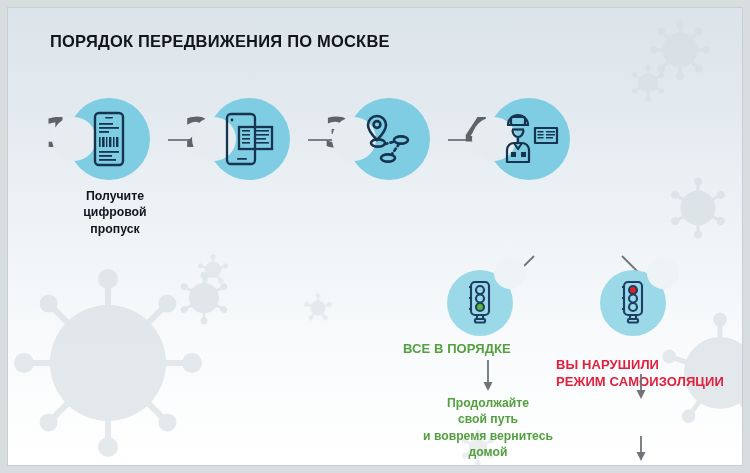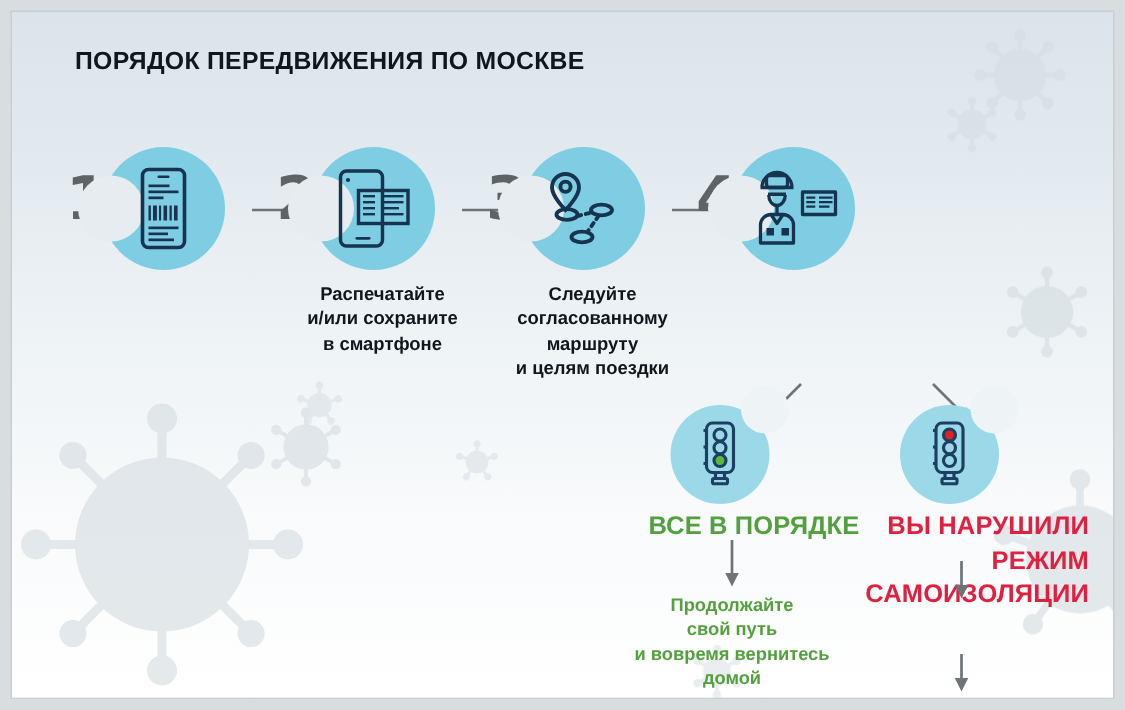--- a/index.html
+++ b/index.html
@@ -79,32 +79,32 @@
     position:absolute; right:-13px; top:-13px;
     width:32px; height:32px; border-radius:50%;
     background:#eef3f6;
   }
   .tl-icon {
     position:absolute; left:0; top:0; width:66px; height:66px;
     display:flex; align-items:center; justify-content:center;
   }
   .outcome-head {
     position:absolute; top:70px; left:0; width:170px;
-    text-align:right; font-weight:bold;
-    font-size:17px; line-height:1.33;
+    text-align:left; font-weight:bold;
+    font-size:13px; line-height:1.33;
     text-transform:uppercase; letter-spacing:0.1px;
   }
   .outcome-body {
     position:absolute; left:0; width:170px;
     text-align:center; font-weight:bold;
     font-size:12.2px; line-height:1.35;
   }
   .v-arrow { position:absolute; width:12px; }
   .green { color:#54a03f; }
-  .red { color:#e0203f; }
+  .red { color:#e0203f;margin-top:16px; }
 </style>
 </head>
 <body>
 
 <div id="frame">
 
   <svg id="virus-layer" viewBox="0 0 734 457">
     <g fill="#d3dbe0" opacity="0.62">
       <g transform="translate(100,355)">
         <circle cx="0" cy="0" r="58"></circle>
@@ -376,20 +376,21 @@
               <rect x="26" y="26" width="1.5" height="10"></rect>
               <rect x="29" y="26" width="2.4" height="10"></rect>
               <rect x="12" y="40" width="20" height="1.8"></rect>
               <rect x="12" y="44" width="13" height="1.8"></rect>
               <rect x="12" y="48" width="17" height="1.8"></rect>
             </g>
           </svg>
         </div>
       </div>
     </div>
+    <div class="step-caption">Получите<br>цифровой<br>пропуск</div>
   </div>
 
   <svg class="arrow-h" style="left:160px;" viewBox="0 0 40 12">
     <line x1="0" y1="6" x2="30" y2="6" stroke="#6e7478" stroke-width="1.8"></line>
     <path d="M30 1.5 L38 6 L30 10.5 Z" fill="#6e7478"></path>
   </svg>
 
   <div class="step" style="left:172px;">
     <div class="step-visual">
       <div class="step-num">2</div>
@@ -410,21 +411,20 @@
               <rect x="21" y="31" width="8" height="1.6"></rect>
               <rect x="33" y="19" width="15" height="1.6"></rect>
               <rect x="33" y="23" width="15" height="1.6"></rect>
               <rect x="33" y="27" width="12" height="1.6"></rect>
               <rect x="33" y="31" width="15" height="1.6"></rect>
             </g>
           </svg>
         </div>
       </div>
     </div>
-    <div class="step-caption">Распечатайте<br>и/или сохраните<br>в смартфоне</div>
   </div>
 
   <svg class="arrow-h" style="left:300px;" viewBox="0 0 40 12">
     <line x1="0" y1="6" x2="30" y2="6" stroke="#6e7478" stroke-width="1.8"></line>
     <path d="M30 1.5 L38 6 L30 10.5 Z" fill="#6e7478"></path>
   </svg>
 
   <div class="step" style="left:312px;">
     <div class="step-visual">
       <div class="step-num">3</div>
@@ -438,21 +438,20 @@
               <ellipse cx="15" cy="31" rx="7" ry="3.6"></ellipse>
               <ellipse cx="38" cy="28" rx="7" ry="3.6"></ellipse>
               <ellipse cx="25" cy="46" rx="7" ry="3.6"></ellipse>
               <path d="M22 32 l8 -2" stroke-dasharray="2.5 3.2"></path>
               <path d="M36 32 l-7 10" stroke-dasharray="2.5 3.2"></path>
             </g>
           </svg>
         </div>
       </div>
     </div>
-    <div class="step-caption">Следуйте<br>согласованному<br>маршруту<br>и целям поездки</div>
   </div>
 
   <svg class="arrow-h" style="left:440px;" viewBox="0 0 40 12">
     <line x1="0" y1="6" x2="30" y2="6" stroke="#6e7478" stroke-width="1.8"></line>
     <path d="M30 1.5 L38 6 L30 10.5 Z" fill="#6e7478"></path>
   </svg>
 
   <div class="step" style="left:452px;">
     <div class="step-visual">
       <div class="step-num">4</div>

